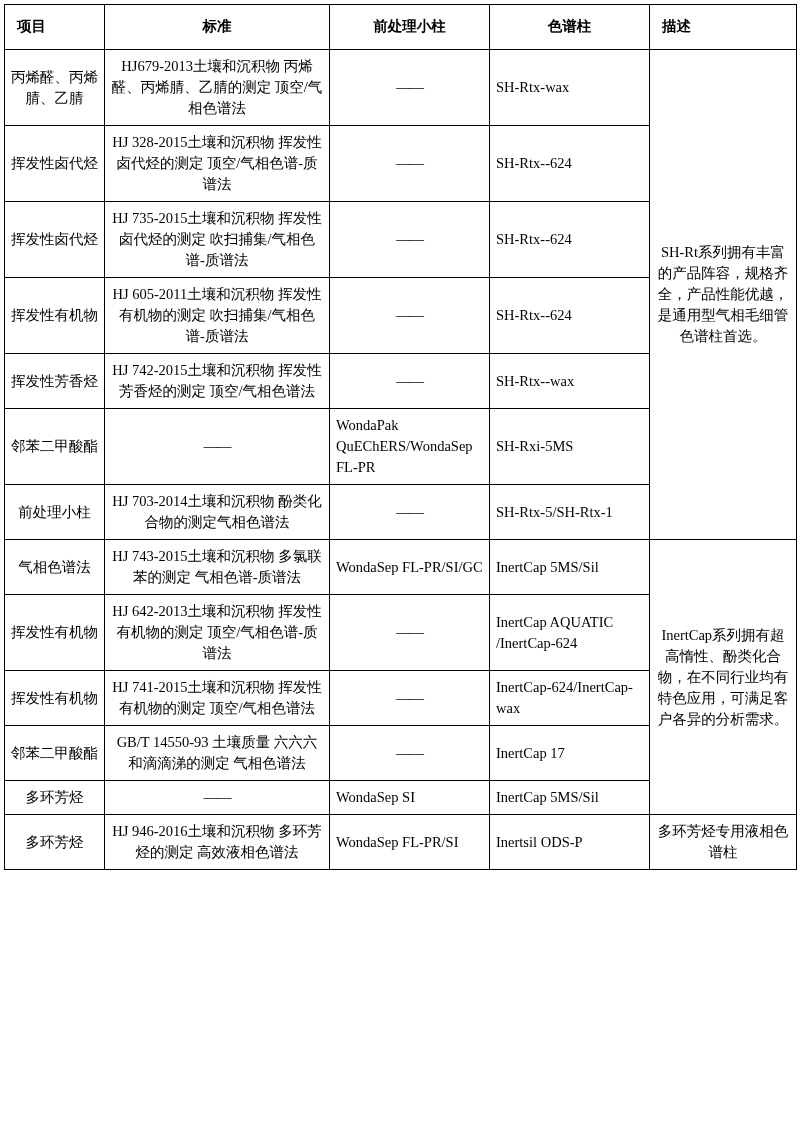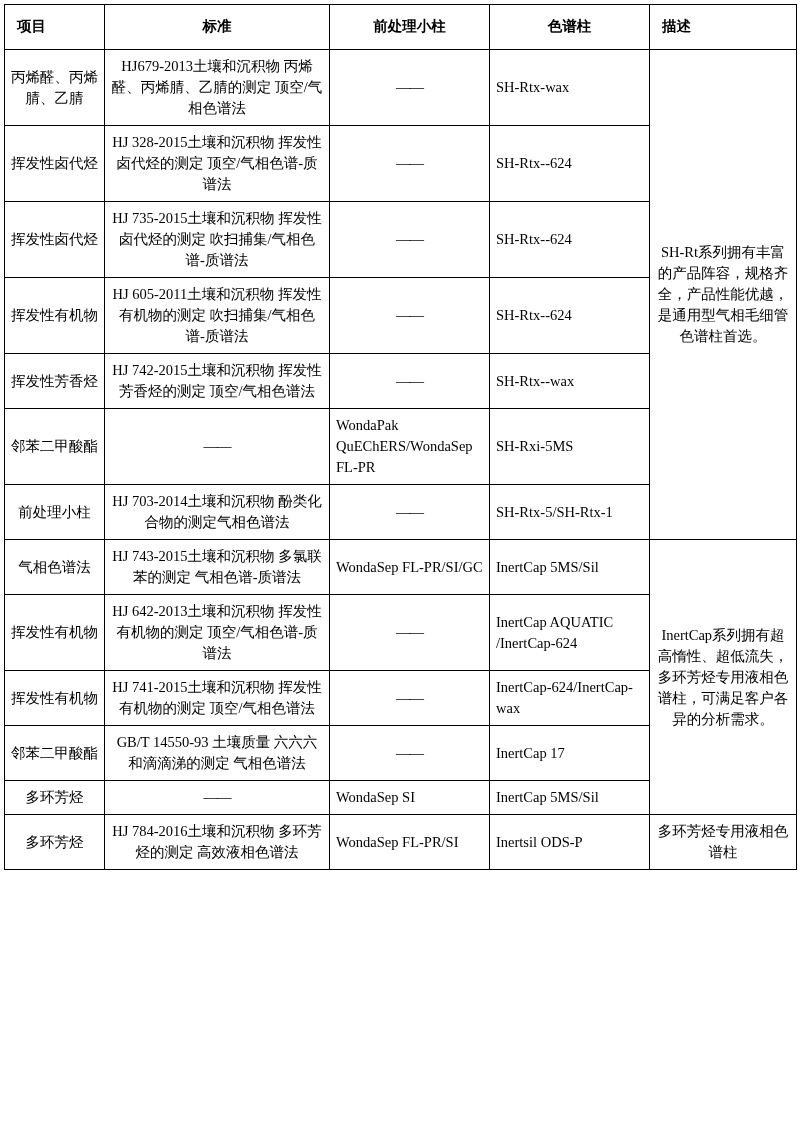--- a/index.html
+++ b/index.html
@@ -140,21 +140,21 @@
         <td class="standard">HJ 703-2014土壤和沉积物 酚类化合物的测定气相色谱法</td>
         <td class="dash">——</td>
         <td class="center">SH-Rtx-5/SH-Rtx-1</td>
       </tr>
 
       <tr>
         <td class="item">气相色谱法</td>
         <td class="standard">HJ 743-2015土壤和沉积物 多氯联苯的测定 气相色谱-质谱法</td>
         <td class="center">WondaSep FL-PR/SI/GC</td>
         <td class="center">InertCap 5MS/Sil</td>
-        <td class="desc" rowspan="5">InertCap系列拥有超高惰性、超低流失，多环芳烃专用液相色谱柱，可满足客户各异的分析需求。</td>
+        <td class="desc" rowspan="5">InertCap系列拥有超高惰性、酚类化合物，在不同行业均有特色应用，可满足客户各异的分析需求。</td>
       </tr>
 
       <tr>
         <td class="item">挥发性有机物</td>
         <td class="standard">HJ 642-2013土壤和沉积物 挥发性有机物的测定 顶空/气相色谱-质谱法</td>
         <td class="dash">——</td>
         <td class="center">InertCap AQUATIC /InertCap-624</td>
       </tr>
 
       <tr>
@@ -173,21 +173,21 @@
 
       <tr>
         <td class="item">多环芳烃</td>
         <td class="dash">——</td>
         <td class="center">WondaSep SI</td>
         <td class="center">InertCap 5MS/Sil</td>
       </tr>
 
       <tr>
         <td class="item">多环芳烃</td>
-        <td class="standard">HJ 784-2016土壤和沉积物 多环芳烃的测定 高效液相色谱法</td>
+        <td class="standard">HJ 946-2016土壤和沉积物 多环芳烃的测定 高效液相色谱法</td>
         <td class="center">WondaSep FL-PR/SI</td>
         <td class="center">Inertsil ODS-P</td>
         <td class="desc" rowspan="1">多环芳烃专用液相色谱柱</td>
       </tr>
 
     </tbody>
   </table>
 </div>
 
 </body></html>

